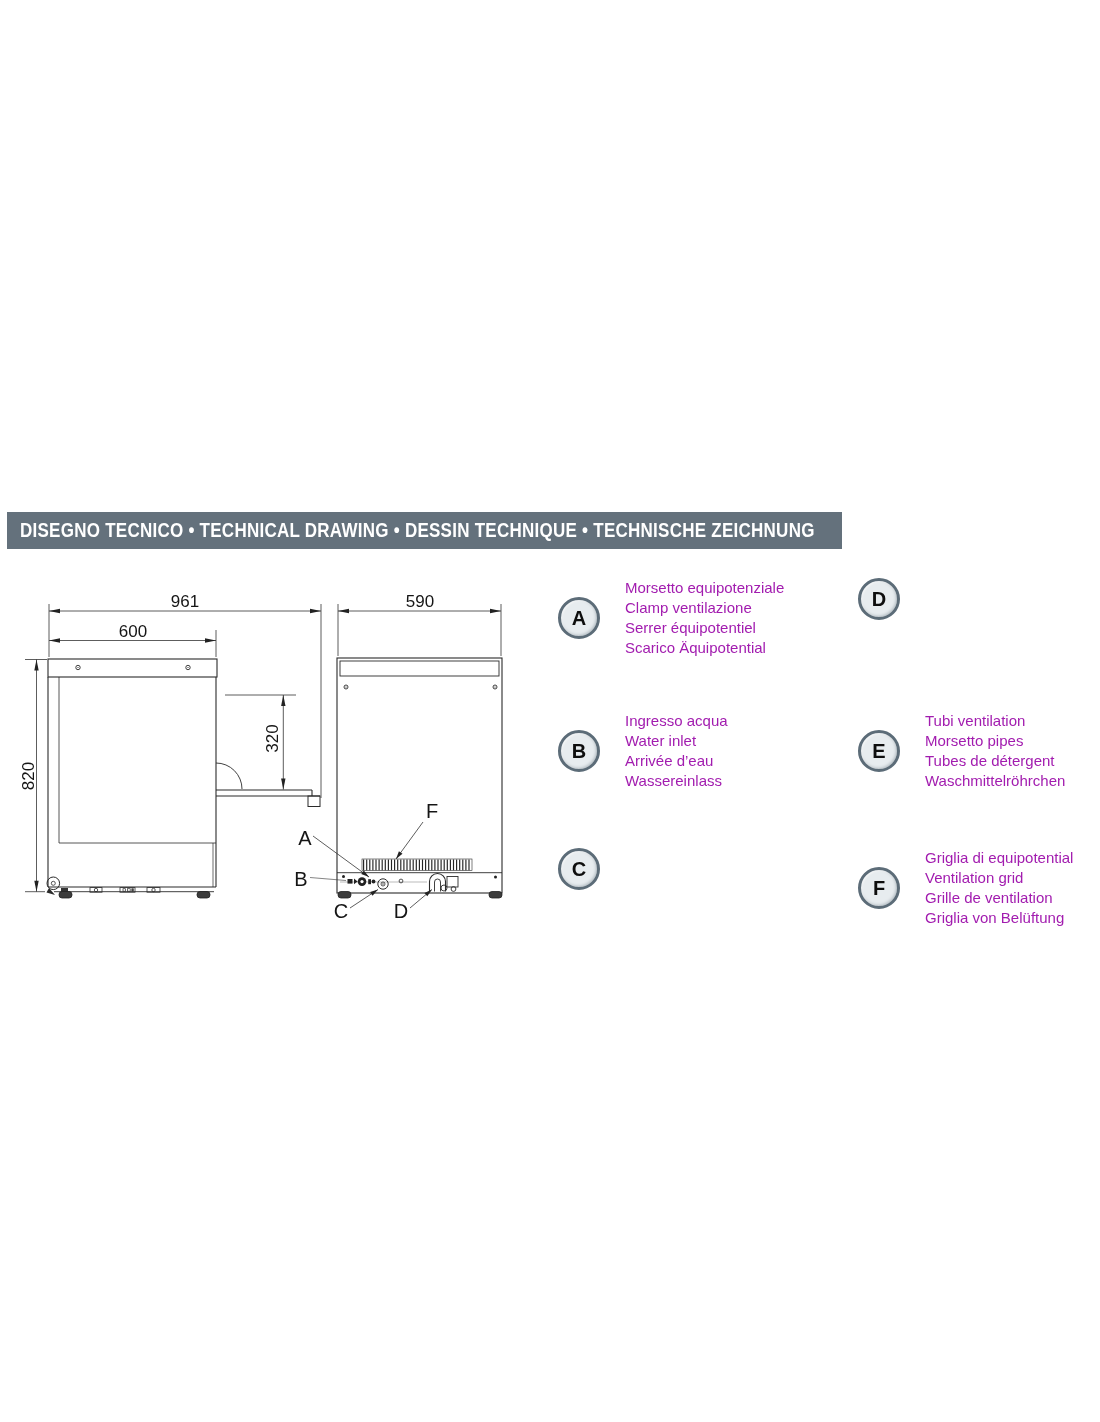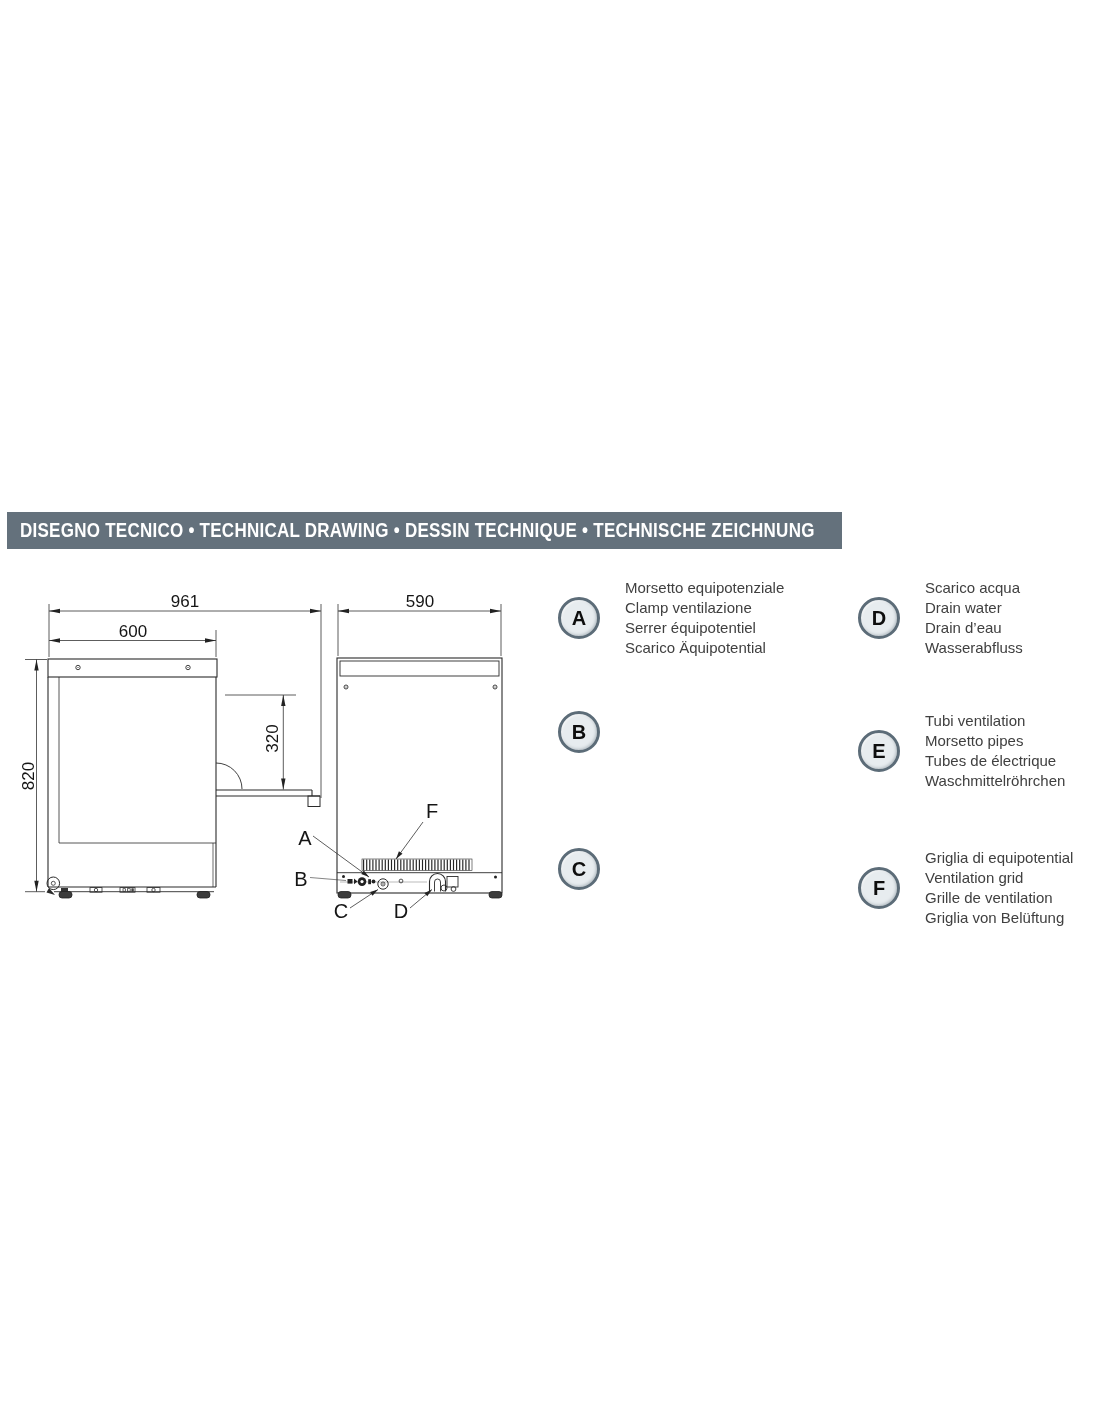--- a/index.html
+++ b/index.html
@@ -25,21 +25,21 @@
 
   .legend-row { position:absolute; display:flex; align-items:center; gap:25px; }
   .badge {
     flex:0 0 auto; width:36px; height:36px; border-radius:50%;
     border:3px solid var(--badge-ring,#5c6c78);
     background:var(--badge-fill,#e7ecef);
     display:flex; align-items:center; justify-content:center;
     font-weight:bold; font-size:20px; color:#0e0e0e;
     box-shadow: inset -1px -1px 3px rgba(80,96,108,0.35), inset 1px 1px 2px rgba(255,255,255,0.8);
   }
-  .legend-lines { font-size:15px; line-height:20px; color:#404040; }
+  .legend-lines { font-size:15px; line-height:20px; color:#a21caf; }
 </style>
 </head>
 <body>
 
 <div class="page">
 
   <div class="header-bar">
     <span class="title">DISEGNO TECNICO • TECHNICAL DRAWING • DESSIN TECHNIQUE • TECHNISCHE ZEICHNUNG</span>
   </div>
 
@@ -224,48 +224,48 @@
       <div>Clamp ventilazione</div>
       <div>Serrer équipotentiel</div>
       <div>Scarico Äquipotential</div>
     </div>
   </div>
 
   <div class="legend-row" style="left:558px; top:711px;">
     <div class="badge">
         <span>B</span>
       </div>
+    <div class="legend-lines">
+      <div>Ingresso acqua</div>
+      <div>Water inlet</div>
+      <div>Arrivée d’eau</div>
+      <div>Wassereinlass</div>
+    </div>
   </div>
 
   <div class="legend-row" style="left:558px; top:848px;">
     <div class="badge">
         <span>C</span>
       </div>
   </div>
 
   <div class="legend-row" style="left:858px; top:578px;">
     <div class="badge">
         <span>D</span>
       </div>
-    <div class="legend-lines">
-      <div>Scarico acqua</div>
-      <div>Drain water</div>
-      <div>Drain d’eau</div>
-      <div>Wasserabfluss</div>
-    </div>
   </div>
 
   <div class="legend-row" style="left:858px; top:711px;">
     <div class="badge">
         <span>E</span>
       </div>
     <div class="legend-lines">
       <div>Tubi ventilation</div>
       <div>Morsetto pipes</div>
-      <div>Tubes de électrique</div>
+      <div>Tubes de détergent</div>
       <div>Waschmittelröhrchen</div>
     </div>
   </div>
 
   <div class="legend-row" style="left:858px; top:848px;">
     <div class="badge">
         <span>F</span>
       </div>
     <div class="legend-lines">
       <div>Griglia di equipotential</div>

